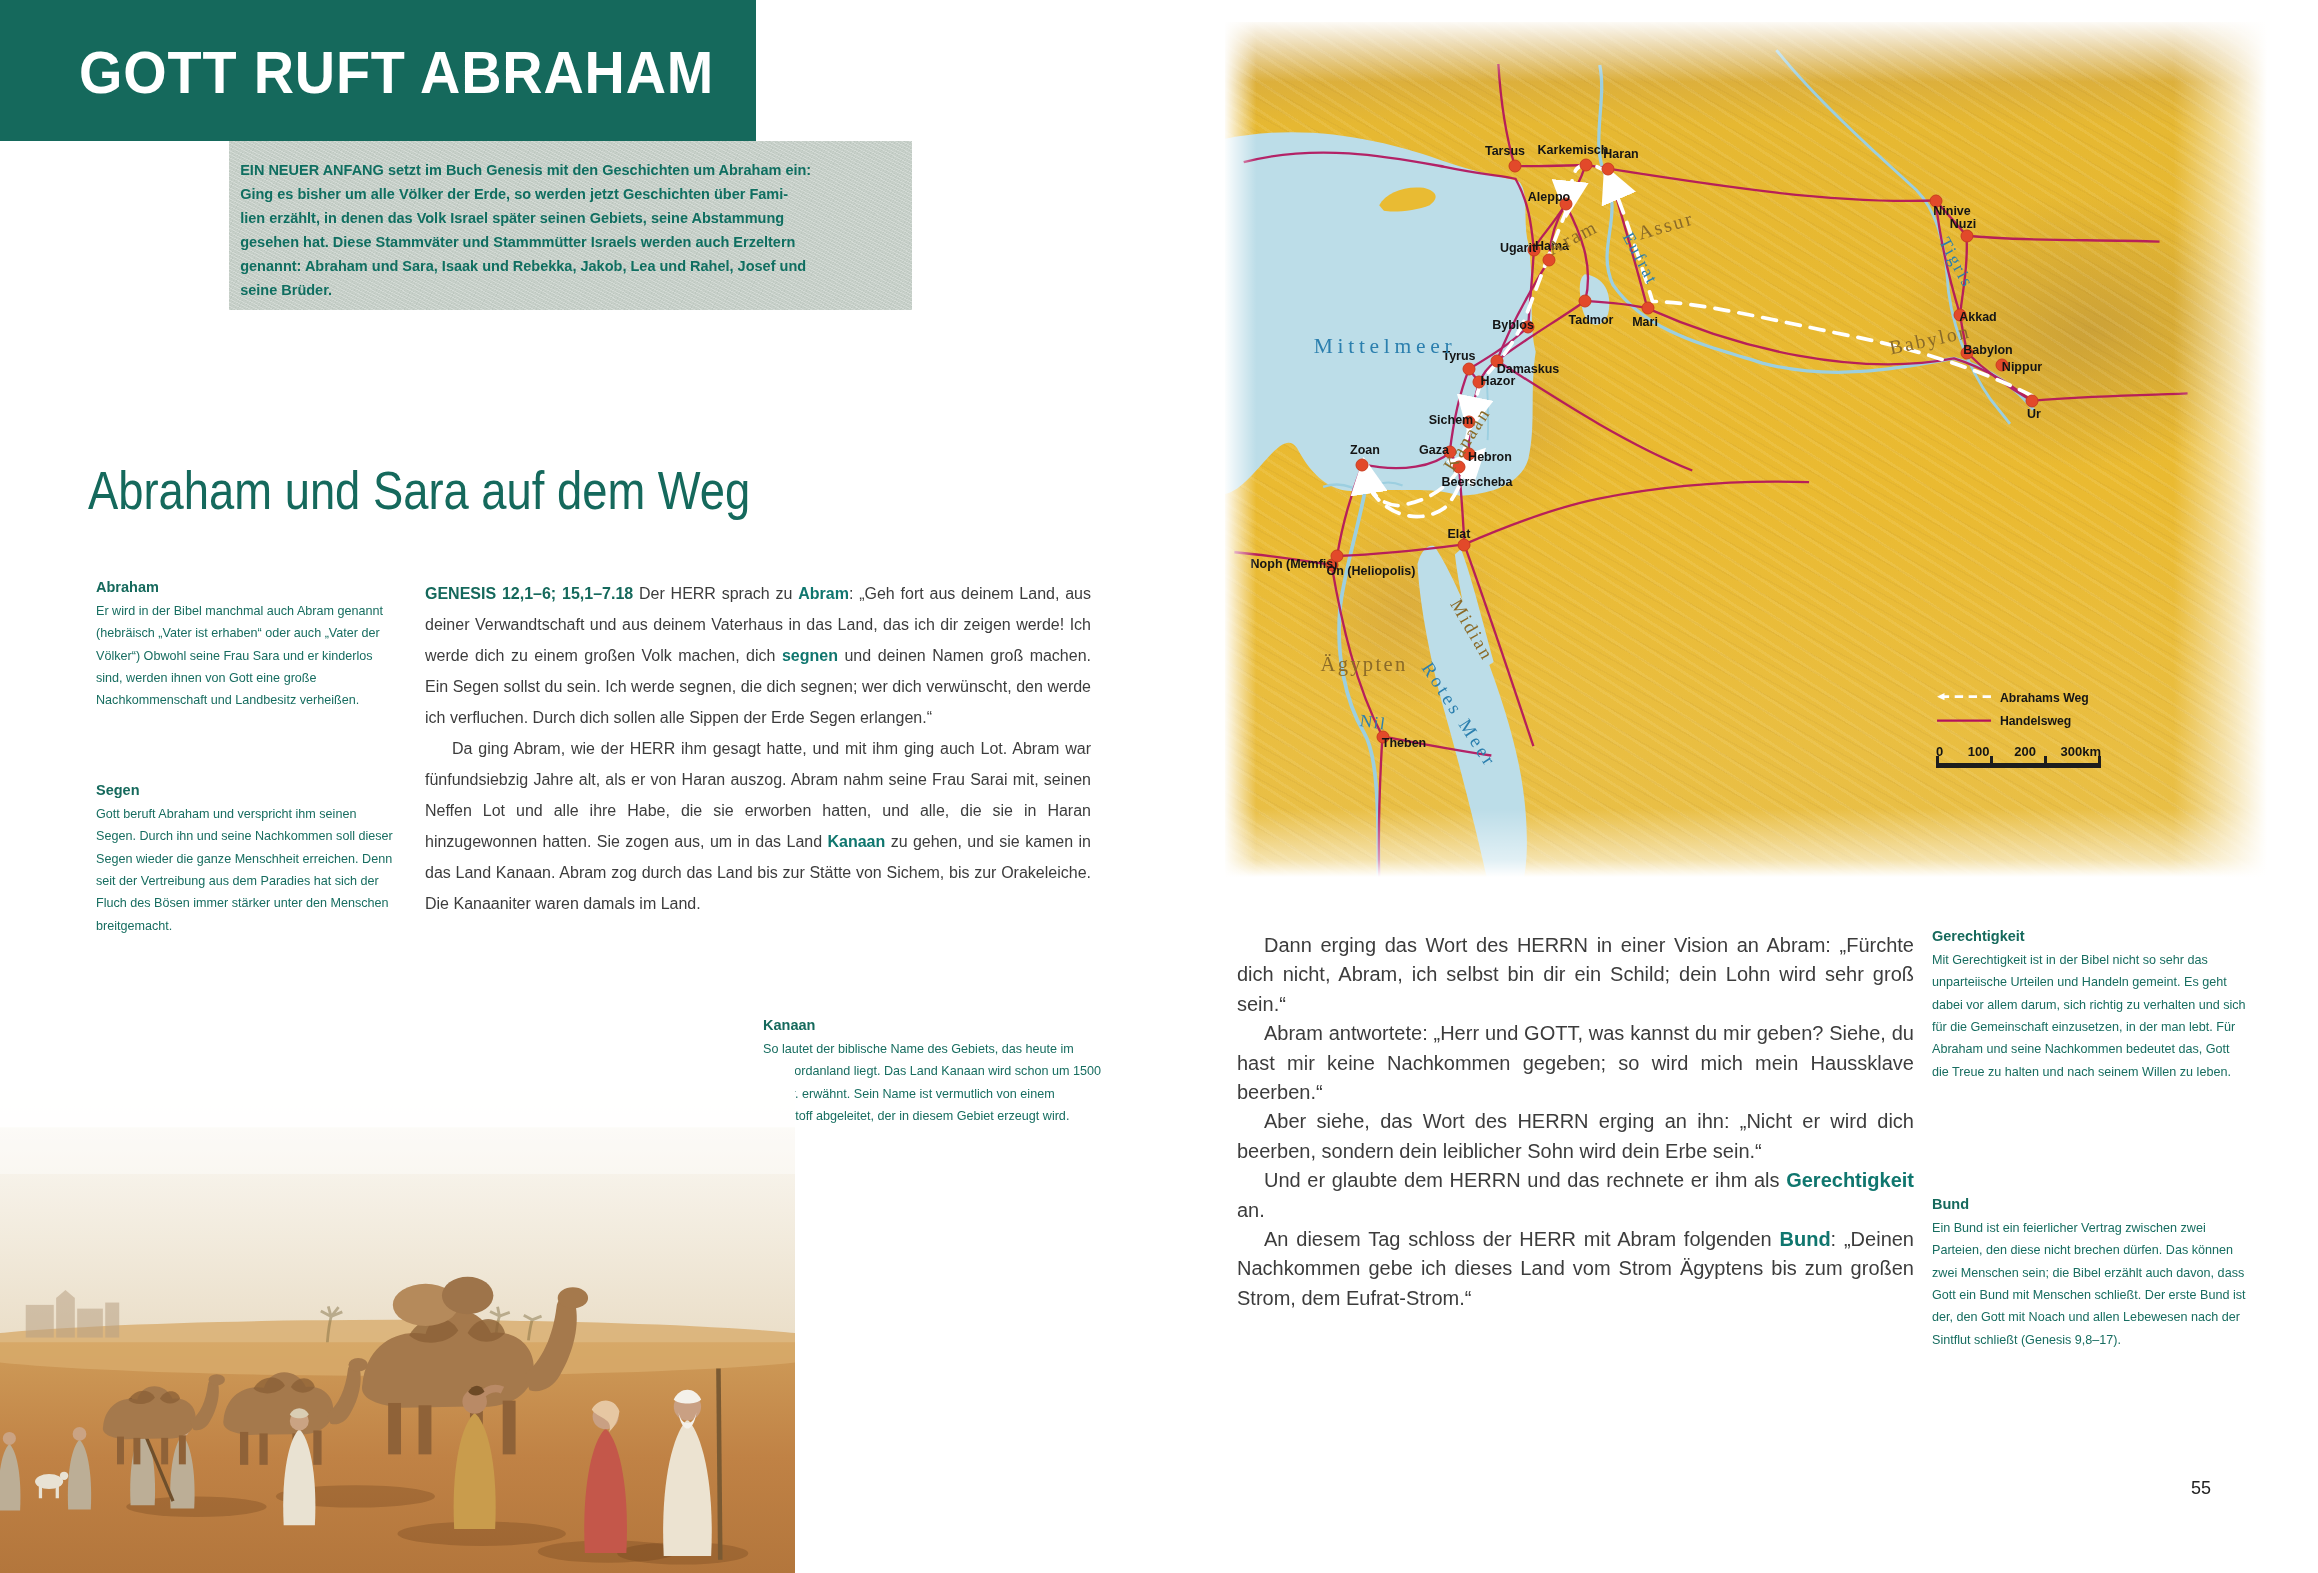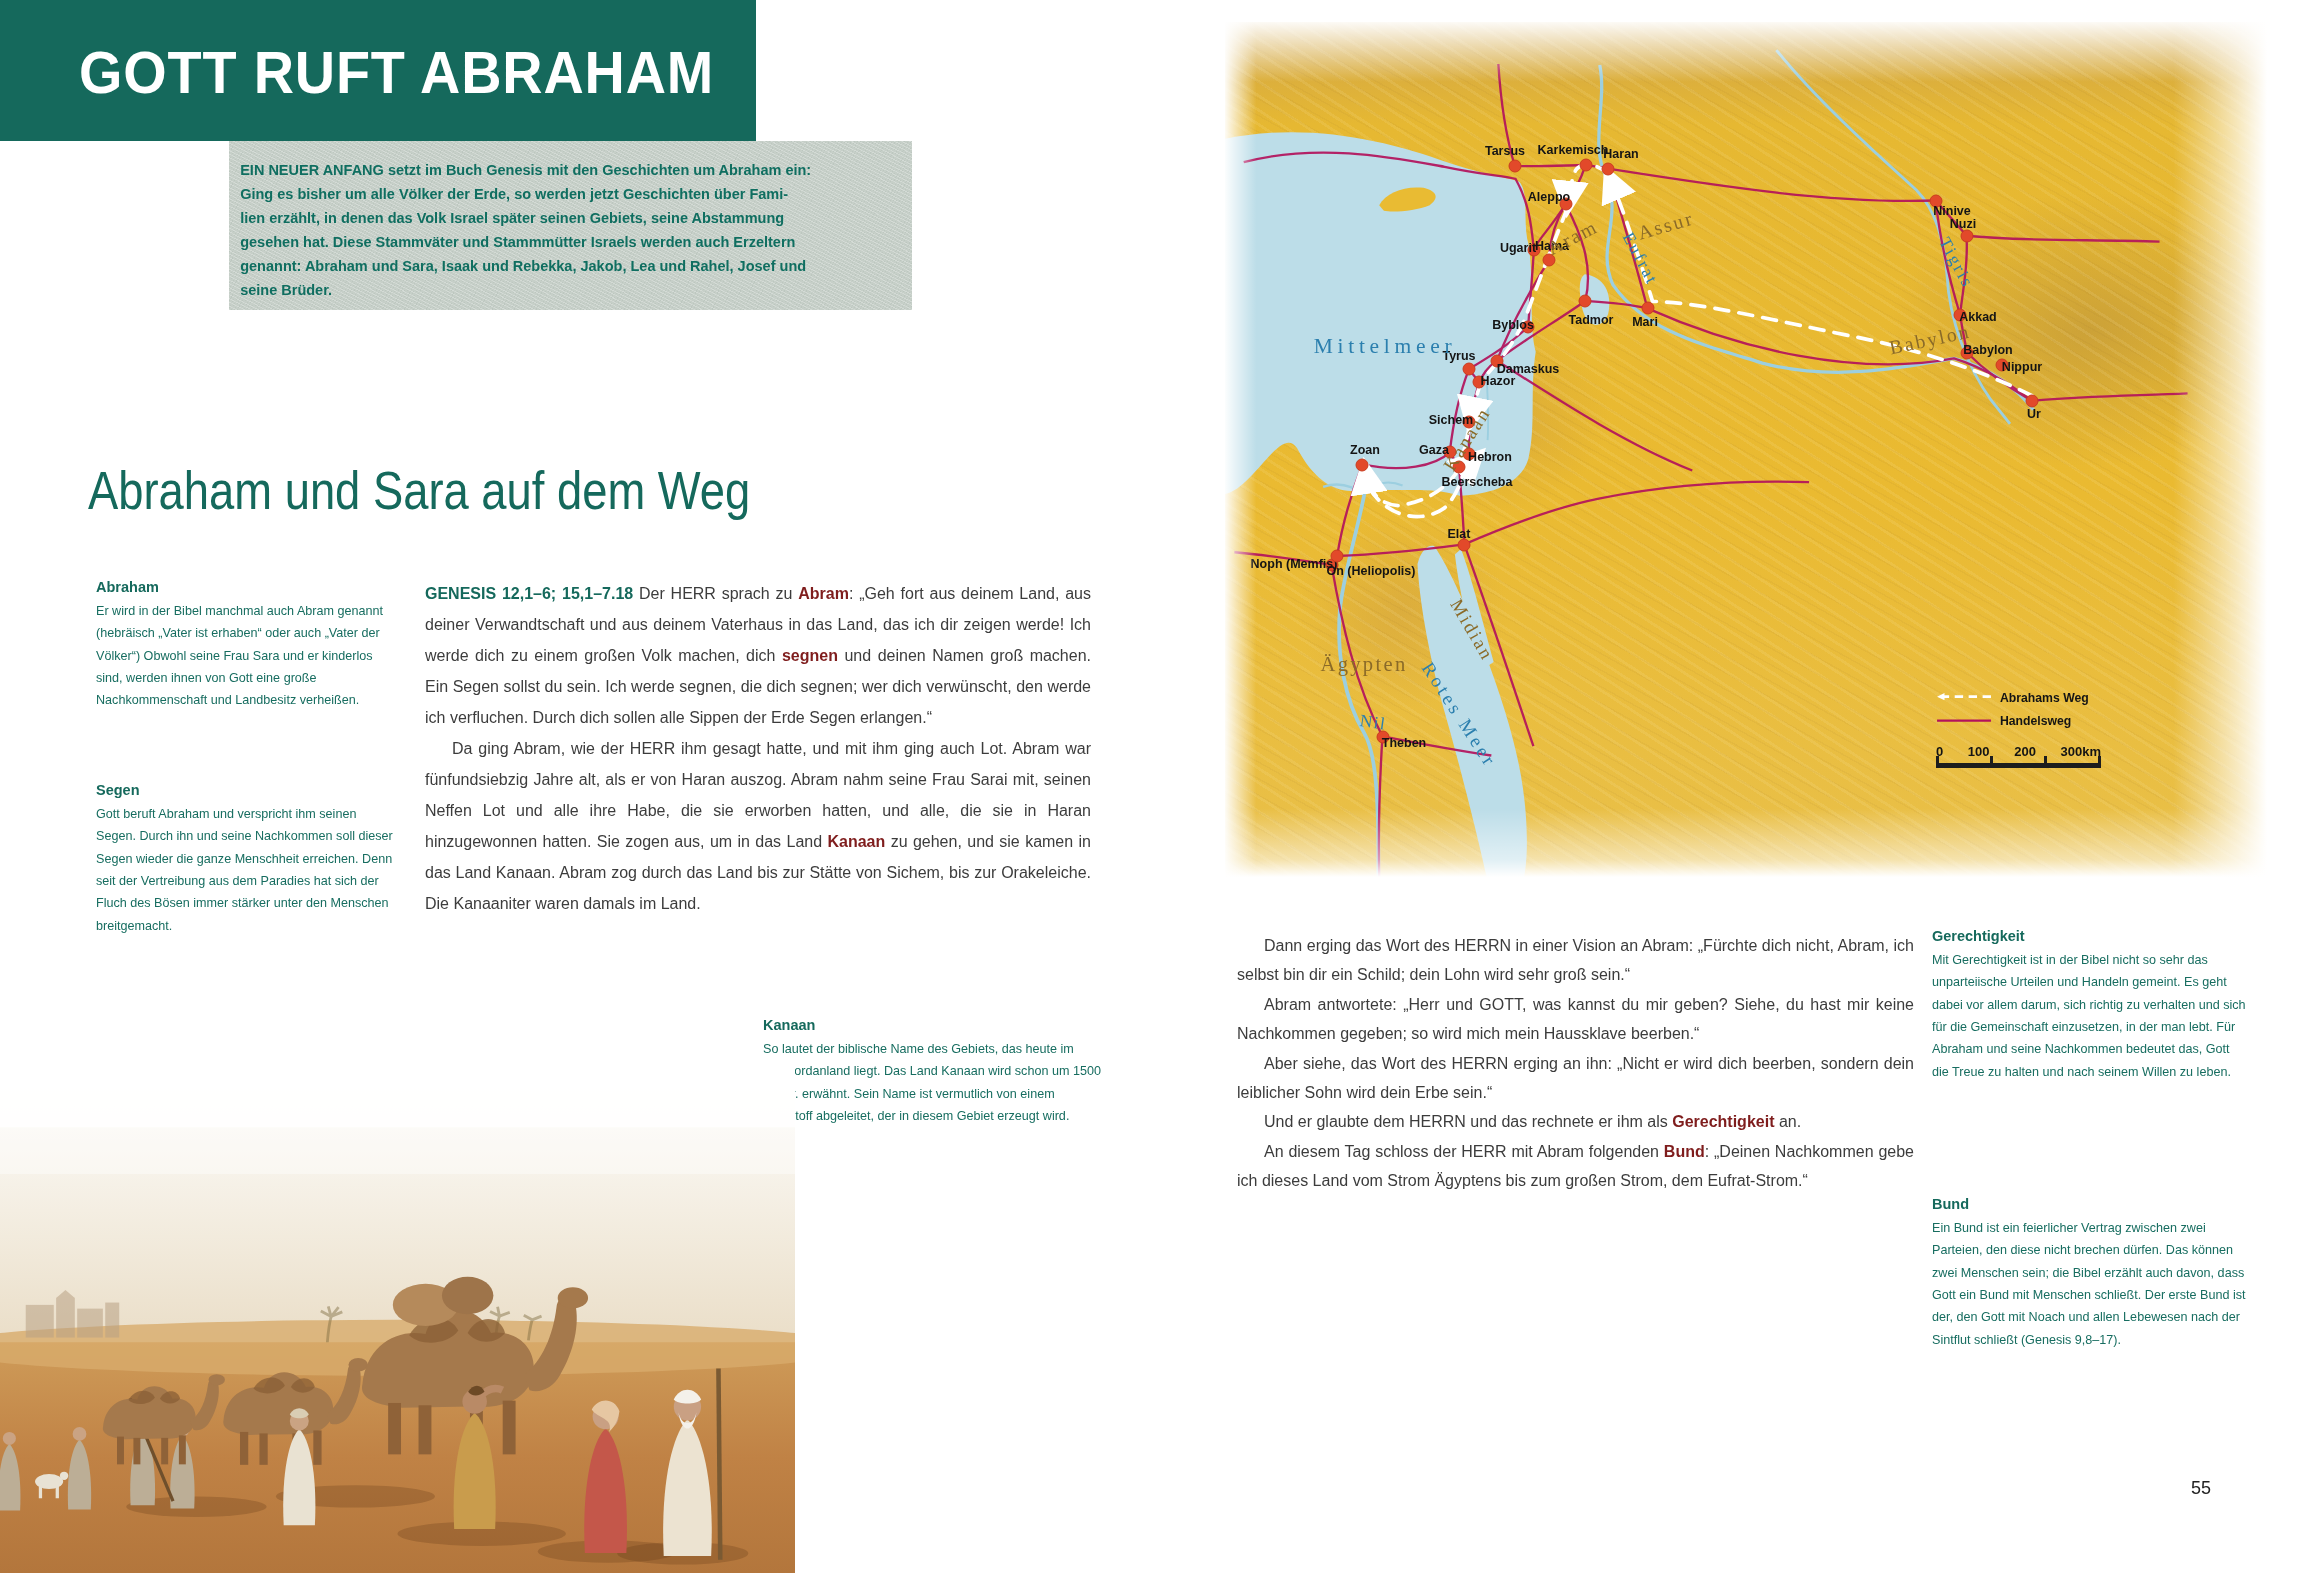--- a/index.html
+++ b/index.html
@@ -41,32 +41,32 @@
   .note-gerechtigkeit{left:1932px;top:928px;width:314px;}
   .note-bund{left:1932px;top:1196px;width:314px;}
 
   .left-main{
     position:absolute;left:425px;top:578px;width:666px;
     color:#3c3c3c;font-size:16px;line-height:31px;text-align:justify;
   }
   .left-main p, .right-main p{margin:0;}
   .left-main p.ind, .right-main p.ind{text-indent:27px;}
   .genesis-ref{color:#15695c;font-weight:bold;}
-  b{color:#7f1d1d;}
+  b{color:#0f766e;}
 
   
   .caravan{
     position:absolute;left:0px;top:1062px;width:795px;height:511px;overflow:hidden;
   }
   .caravan svg{display:block;width:100%;height:100%;}
 
   
   .right-main{
     position:absolute;left:1237px;top:931px;width:677px;
-    color:#3c3c3c;font-size:16px;line-height:29.4px;text-align:justify;
+    color:#3c3c3c;font-size:20px;line-height:29.4px;text-align:justify;
   }
   .page-number{
     position:absolute;left:2191px;top:1478px;font-size:18px;color:#222;
   }
 
   
   .map{
     position:absolute;left:1225px;top:22.4px;width:1042px;height:855px;
     background:
       radial-gradient(290px 196px at 83% 36%, rgba(176,138,62,.50), rgba(176,138,62,0) 70%),

